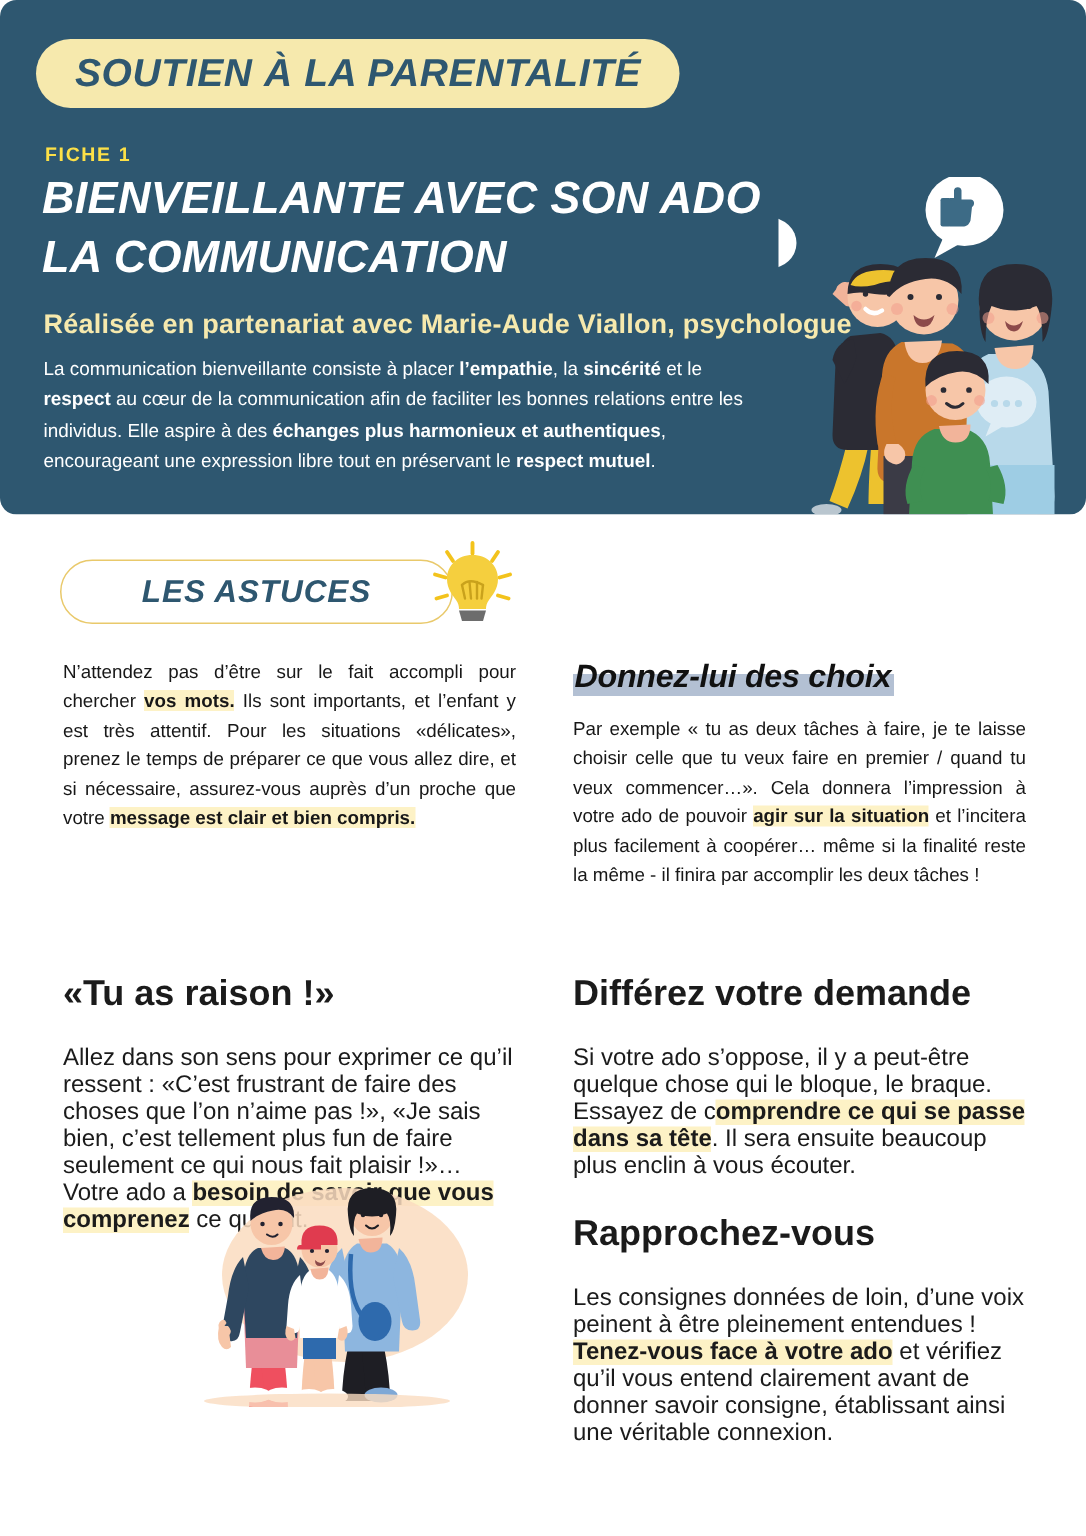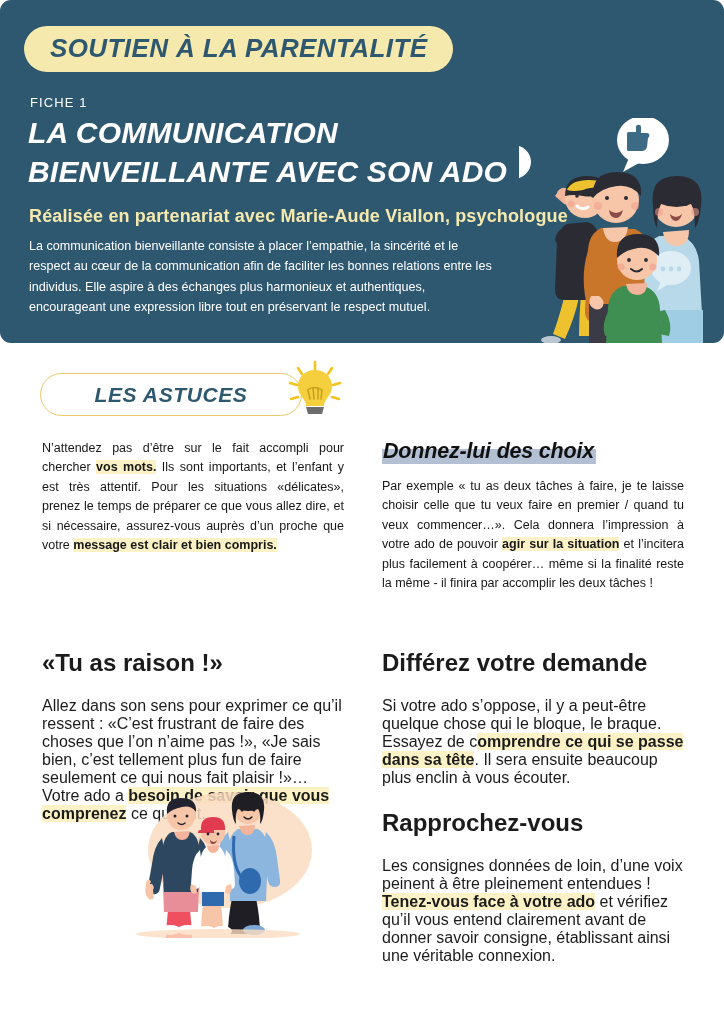--- a/index.html
+++ b/index.html
@@ -43,23 +43,23 @@
     color: #2e5770;
     line-height: 1;
     white-space: nowrap;
     display: block;
   }
   .fiche-label {
     position: absolute;
     left: 30px;
     top: 95px;
     font-size: 13px;
-    font-weight: 400;
+    font-weight: 700;
     letter-spacing: 1.1px;
-    color: #ffffff;
+    color: #fde047;
   }
   .doc-title {
     position: absolute;
     left: 28px;
     top: 113px;
     width: 530px;
   }
   .doc-title .tline {
     display: block;
     font-size: 30px;
@@ -80,21 +80,21 @@
   }
   .doc-intro {
     position: absolute;
     left: 29px;
     top: 236px;
     width: 470px;
     font-size: 12.6px;
     line-height: 1.62;
     color: #ffffff;
   }
-  .doc-intro b { font-weight: 400; }
+  .doc-intro b { font-weight: 700; }
 
   
   .hero-art {
     position: absolute;
     right: 0;
     top: 118px;
     width: 205px;
     height: 225px;
   }
 
@@ -192,22 +192,22 @@
 
 <div class="header">
 
   <div class="brand-pill">
     <span class="brand-text">SOUTIEN À LA PARENTALITÉ</span>
   </div>
 
   <div class="fiche-label">FICHE 1</div>
 
   <div class="doc-title">
+    <span class="tline">BIENVEILLANTE AVEC SON ADO</span>
     <span class="tline">LA COMMUNICATION</span>
-    <span class="tline">BIENVEILLANTE AVEC SON ADO</span>
   </div>
 
   <div class="doc-subtitle">Réalisée en partenariat avec Marie-Aude Viallon, psychologue</div>
 
   <div class="doc-intro" id="intro-paragraph"><span>La communication bienveillante consiste à placer </span><b>l’empathie</b><span>, la </span><b>sincérité</b><span> et le </span><b>respect</b><span> au cœur de la communication afin de faciliter les bonnes relations entre les individus. Elle aspire à des </span><b>échanges plus harmonieux et authentiques</b><span>, encourageant une expression libre tout en préservant le </span><b>respect mutuel</b><span>.</span></div>
 
   <svg class="hero-art" viewBox="0 0 205 225" aria-hidden="true">
 
     <g>
       <ellipse cx="124" cy="22" rx="26" ry="24" fill="#ffffff"></ellipse>

